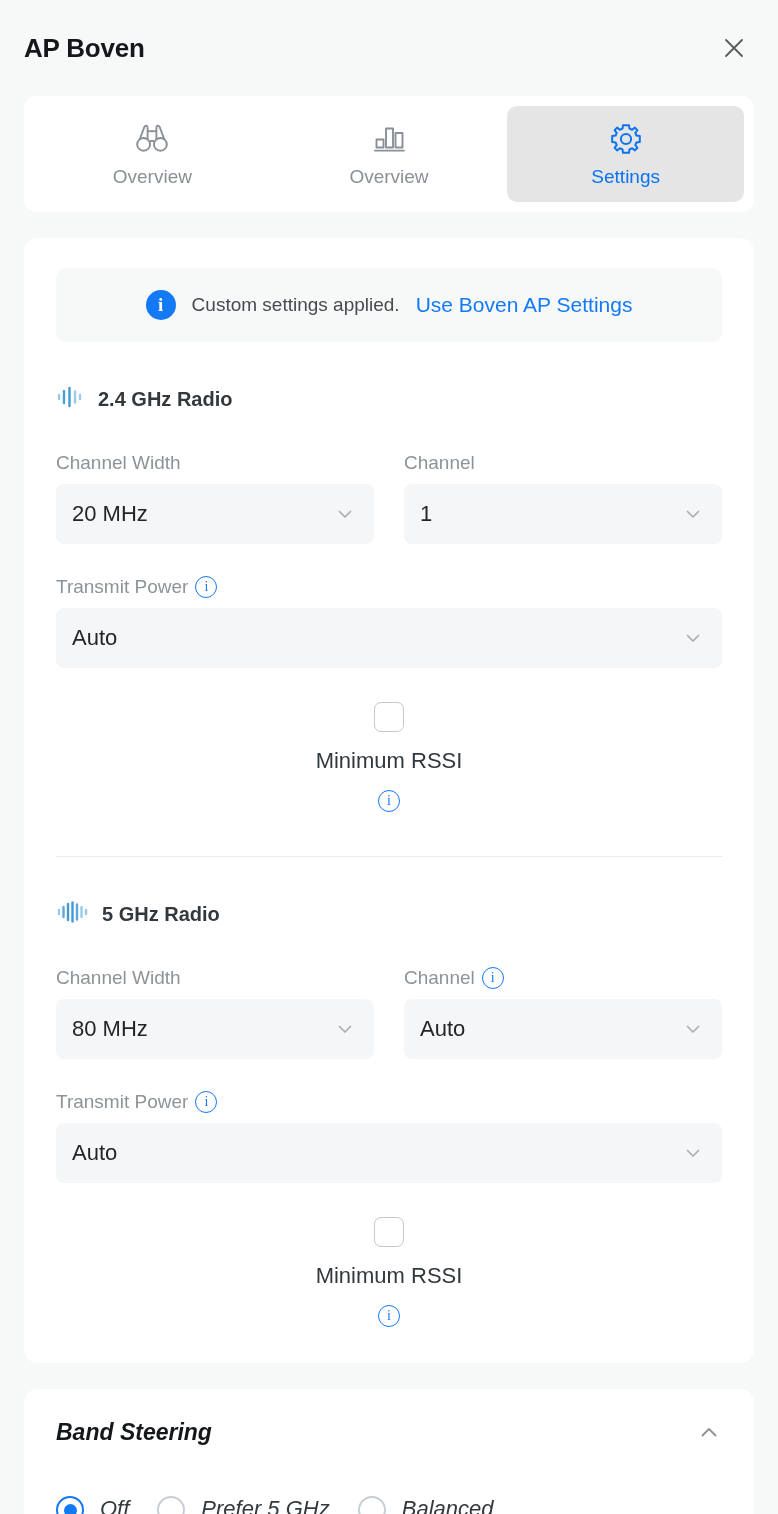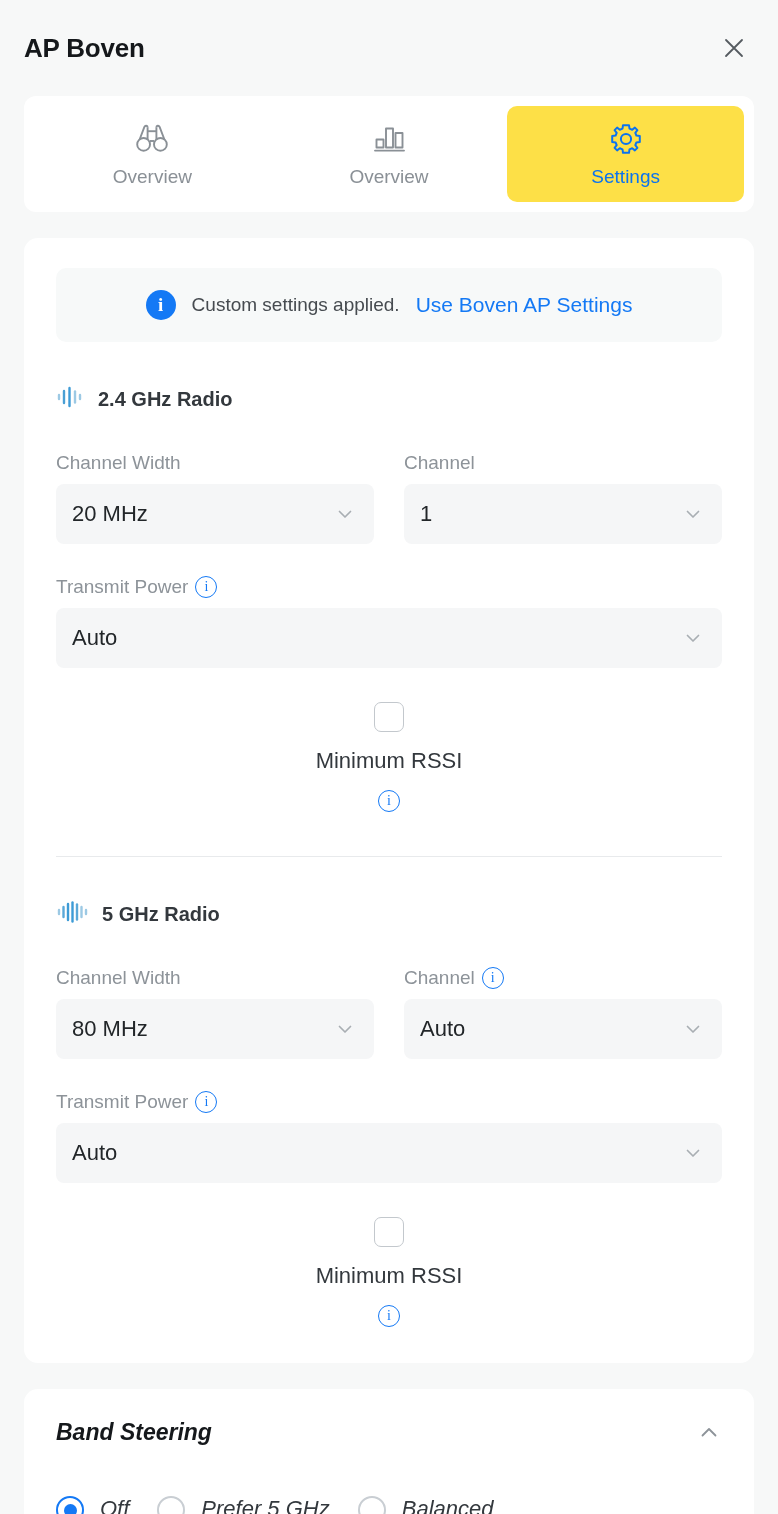--- a/index.html
+++ b/index.html
@@ -65,21 +65,21 @@
     border-radius: 10px;
     padding: 16px 0 14px 0;
     display: flex;
     flex-direction: column;
     align-items: center;
     gap: 10px;
     cursor: pointer;
     background: transparent;
   }
   .tab.active {
-    background: #fde047;
+    background: #e5e5e5;
   }
   .tab-label {
     font-size: 19px;
     color: #8a9096;
   }
   .tab.active .tab-label {
     color: #0a73f0;
   }
   .tab-icon {
     height: 34px;

